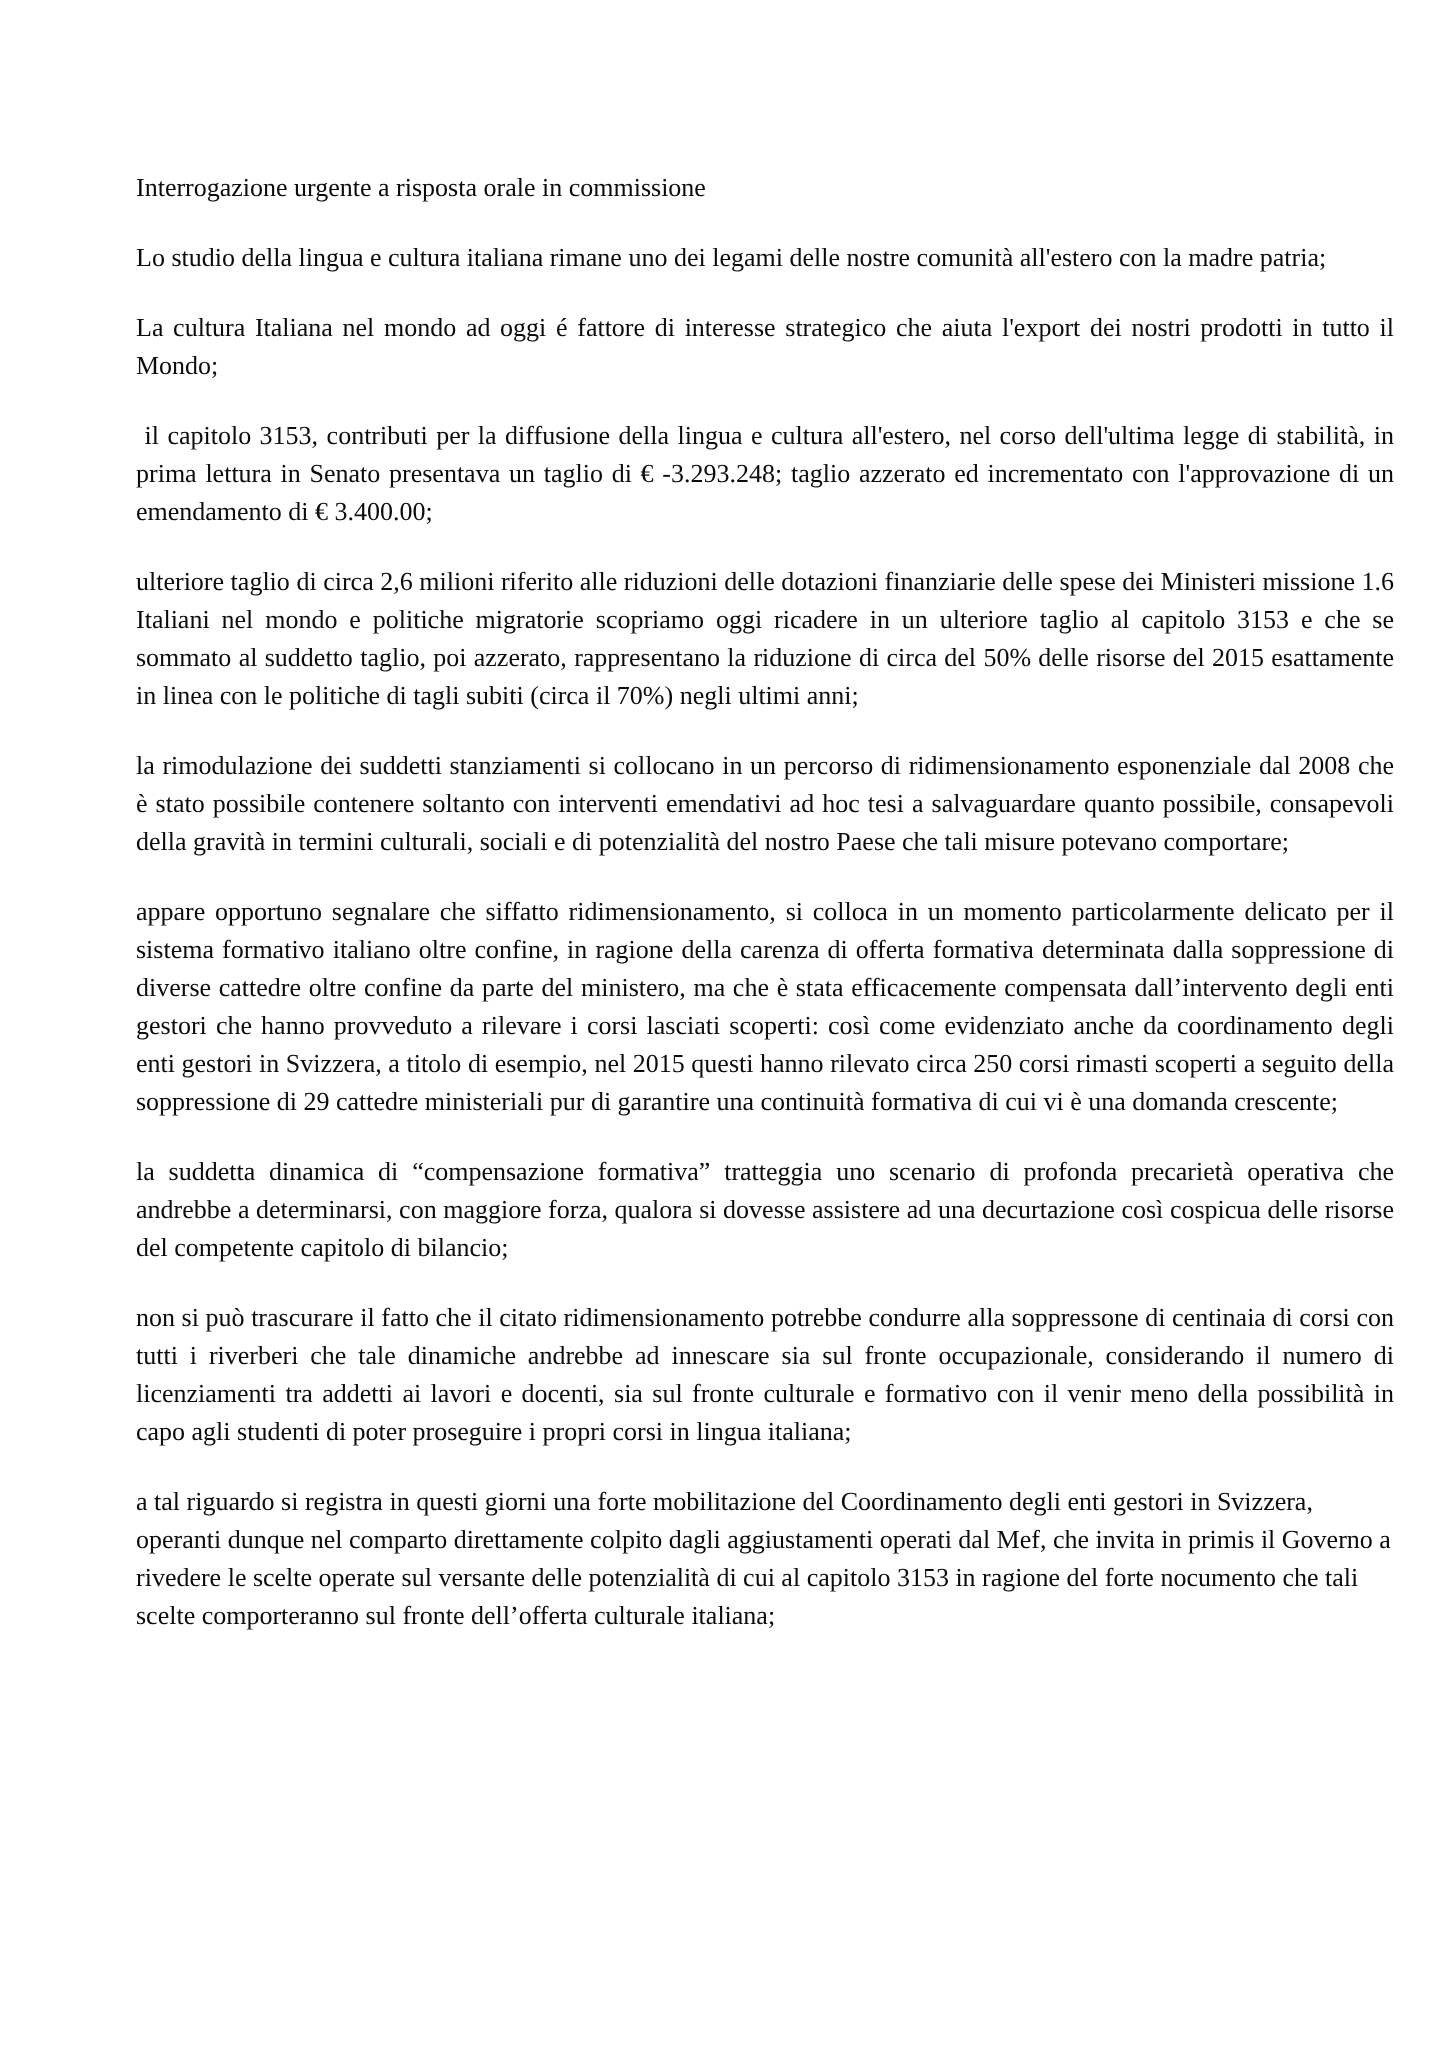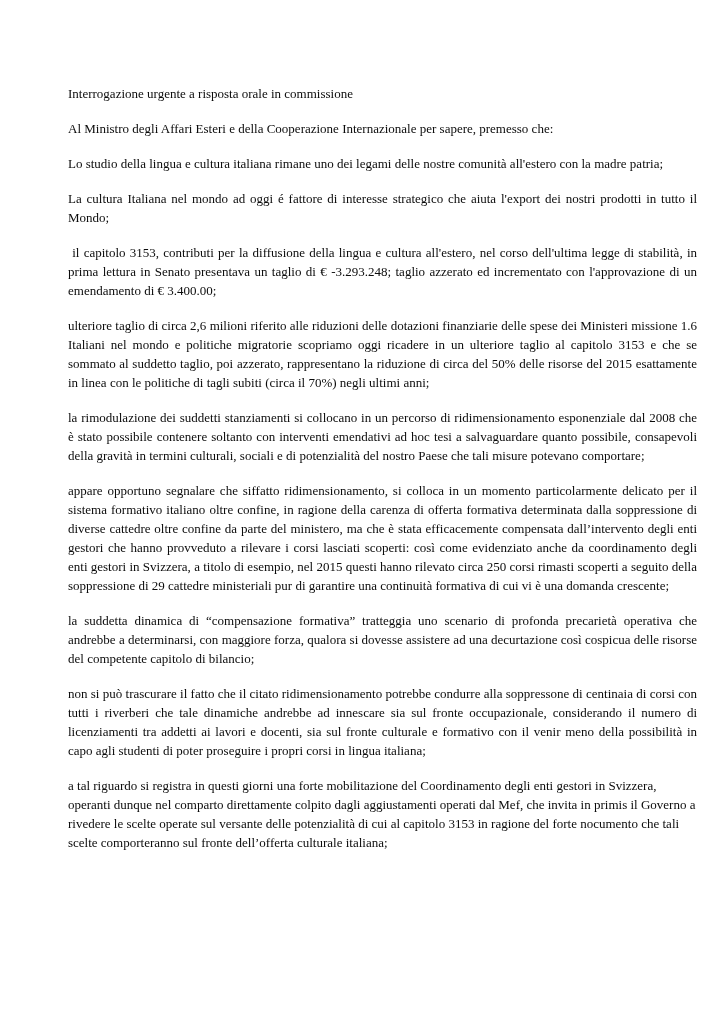--- a/index.html
+++ b/index.html
@@ -34,21 +34,20 @@
   .gap-large {
     margin-top: 40px;
   }
 </style>
 </head>
 <body>
 
 <div class="page">
   <p class="left">Interrogazione urgente a risposta orale in commissione</p>
 
-  <p class="left">Al Ministro degli Affari Esteri e della Cooperazione Internazionale per sapere, premesso che:</p>
 
   <p class="justify">Lo studio della lingua e cultura italiana rimane uno dei legami delle nostre comunità all'estero con la madre patria;</p>
 
   <p class="justify gap-large">La cultura Italiana nel mondo ad oggi é fattore di interesse strategico che aiuta l'export dei nostri prodotti in tutto il Mondo;</p>
 
   <p class="justify">&nbsp;il capitolo 3153, contributi per la diffusione della lingua e cultura all'estero, nel corso dell'ultima legge di stabilità, in prima lettura in Senato presentava un taglio di € -3.293.248; taglio azzerato ed incrementato con l'approvazione di un emendamento di € 3.400.00;</p>
 
   <p class="justify">ulteriore taglio di circa 2,6 milioni riferito alle riduzioni delle dotazioni finanziarie delle spese dei Ministeri missione 1.6 Italiani nel mondo e politiche migratorie scopriamo oggi ricadere in un ulteriore taglio al capitolo 3153 e che se sommato al suddetto taglio, poi azzerato, rappresentano la riduzione di circa del 50% delle risorse del 2015 esattamente in linea con le politiche di tagli subiti (circa il 70%) negli ultimi anni;</p>
 
   <p class="justify">la rimodulazione dei suddetti stanziamenti si collocano in un percorso di ridimensionamento esponenziale dal 2008 che è stato possibile contenere soltanto con interventi emendativi ad hoc tesi a salvaguardare quanto possibile, consapevoli della gravità in termini culturali, sociali e di potenzialità del nostro Paese che tali misure potevano comportare;</p>

